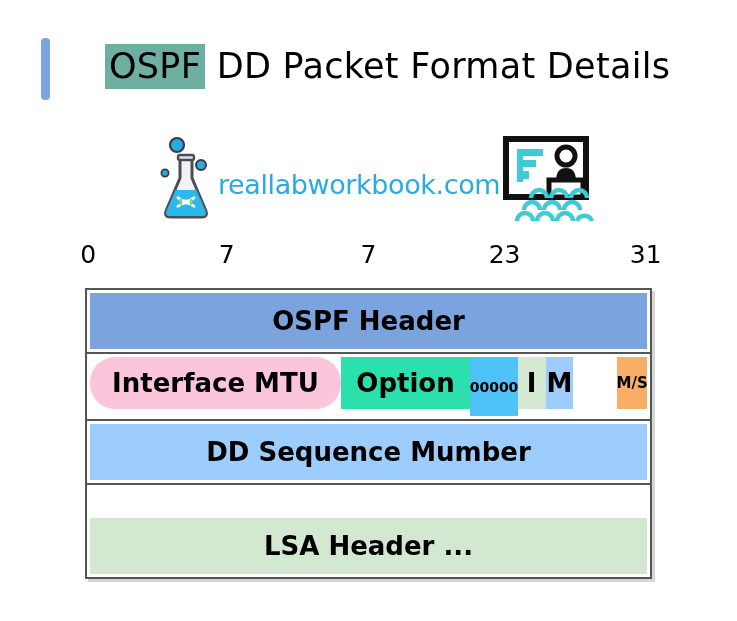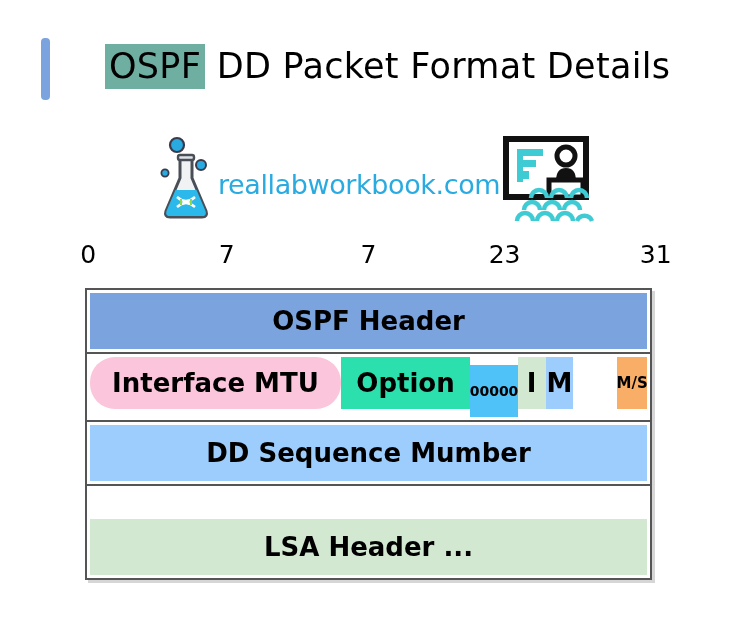--- a/index.html
+++ b/index.html
@@ -198,31 +198,31 @@
       </g>
     </svg>
   </span>
 </div>
 
 <div id="bit-ruler">
     <div class="tick" style="left: 0%; transform: translateX(-30%);">0</div>
     <div class="tick" style="left: 25%;">7</div>
     <div class="tick" style="left: 50%;">7</div>
     <div class="tick" style="left: 74%;">23</div>
-    <div class="tick" style="left: 100%; transform: translateX(-70%); margin-left: 10px;">31</div>
+    <div class="tick" style="left: 100%; transform: translateX(-70%);">31</div>
   </div>
 
 <div id="packet-table">
     <div class="pkt-row">
       <div class="pkt-cell h-med" style="width: 100%; height: 56px; background: rgb(123, 163, 222);">OSPF Header</div>
     </div>
     <div class="pkt-row">
       <div class="pkt-cell h-med" style="width: 48.9%; height: 52px; background: rgb(251, 197, 220); border-radius: 25px;">Interface MTU</div>
       <div class="pkt-cell h-med" style="width: 25.2%; height: 52px; background: rgb(44, 224, 173);">Option</div>
-      <div class="pkt-cell h-small" style="width: 9.3%; height: 52px; background: rgb(79, 195, 247); margin-top: 8px;">00000</div>
+      <div class="pkt-cell h-small" style="width: 9.3%; height: 59px; background: rgb(79, 195, 247);">00000</div>
       <div class="pkt-cell h-med" style="width: 5.4%; height: 52px; background: rgb(211, 232, 208);">I</div>
       <div class="pkt-cell h-med" style="width: 5.4%; height: 52px; background: rgb(157, 205, 253);">M</div>
       <div class="pkt-cell h-xsmall" style="width: 5.8%; height: 52px; background: rgb(249, 174, 103); margin-left: 44px;">M/S</div>
     </div>
     <div class="pkt-row">
       <div class="pkt-cell h-med" style="width: 100%; height: 56px; background: rgb(157, 205, 253);">DD Sequence Mumber</div>
     </div>
     <div class="pkt-row">
       <div class="pkt-cell h-med" style="width: 100%; height: 56px; background: rgb(211, 232, 208);">LSA Header ...</div>
     </div>

